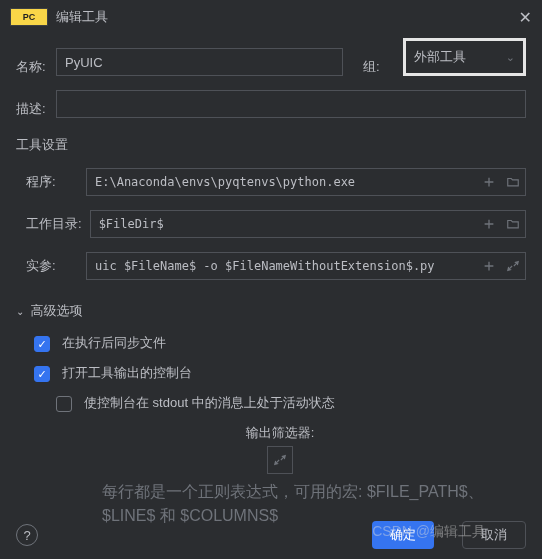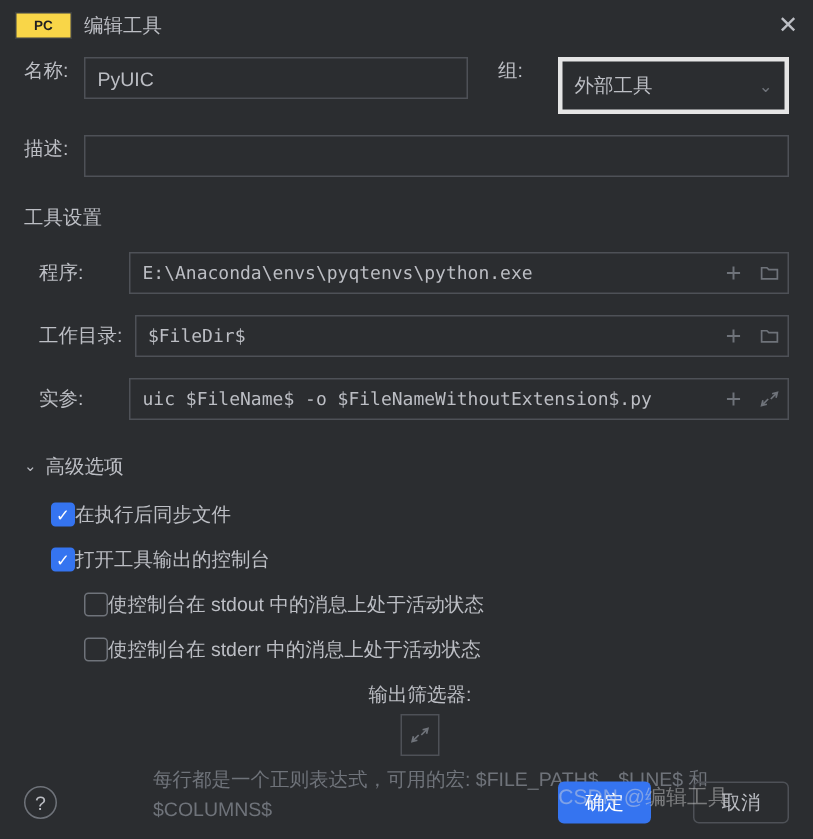--- a/index.html
+++ b/index.html
@@ -27,37 +27,37 @@
     border: 1px solid #3c3f41;
     display: flex;
     align-items: center;
     justify-content: center;
     font-size: 9px;
     color: #1e1f22;
     font-weight: bold;
   }
   .close-x { cursor: pointer; color: #bcbec4; font-size: 16px; }
   .content { padding: 0 16px; }
-  .row { display: flex; align-items: flex-start; margin-bottom: 14px; gap: 8px; }
+  .row { display: flex; align-items: flex-end; margin-bottom: 14px; gap: 8px; }
   .label { color: #bcbec4; min-width: 32px; }
   input[type="text"] {
     background: #2b2d30;
     border: 1px solid #4e5157;
     color: #bcbec4;
     padding: 5px 8px;
     font-size: 13px;
     font-family: inherit;
     outline: none;
     height: 28px;
   }
   .name-input {
     border: 2px solid #3574f0;
     background: #214283;
     color: #fff;
-    width: 256px;
+    width: 287px;
   }
   .group-select {
     flex: 1;
     background: #2b2d30;
     border: 3px solid #e5e5e5;
     height: 28px;
     display: flex;
     align-items: center;
     justify-content: space-between;
     padding: 16px 8px;
@@ -89,39 +89,39 @@
     width: 24px; height: 26px;
     display: flex;
     align-items: center;
     justify-content: center;
     cursor: pointer;
     color: #6f737a;
   }
   .icon-btn svg { width: 14px; height: 14px; }
   .adv-header { display: flex; align-items: center; gap: 6px; margin: 22px 0 14px 0; cursor: pointer; }
   .adv-chev { font-size: 10px; color: #bcbec4; }
-  .check-row { display: flex; align-items: center; gap: 0; margin-bottom: 12px; padding-left: 18px; }
+  .check-row { display: flex; align-items: flex-end; gap: 12px; margin-bottom: 12px; padding-left: 18px; }
   .check-row.indent { padding-left: 40px; }
   .cbox {
     width: 16px; height: 16px;
     border: 1px solid #6f737a;
     border-radius: 3px;
     display: flex;
     align-items: center;
     justify-content: center;
     cursor: pointer;
   }
   .cbox.checked { background: #3574f0; border-color: #3574f0; }
   .cbox.checked::after { content: "✓"; color: #fff; font-size: 11px; }
   .filter-row { display: flex; align-items: center; gap: 4px; padding-left: 18px; margin-top: 6px; flex-direction: column; }
   .filter-input-wrap { flex: 1; display: flex; border: 1px solid #4e5157; height: 28px; }
   .filter-text { flex: 1; }
   .hint {
     color: #6f737a;
-    font-size: 13px;
+    font-size: 16px;
     padding: 6px 0 0 86px;
     line-height: 1.5;
   }
   .buttons {
     position: absolute;
     bottom: 10px;
     right: 16px;
     left: 16px;
     display: flex;
     align-items: center;
@@ -247,24 +247,20 @@
     <span>在执行后同步文件</span>
   </div>
   <div class="check-row">
     <div class="cbox checked"></div>
     <span>打开工具输出的控制台</span>
   </div>
   <div class="check-row indent">
     <div class="cbox"></div>
     <span>使控制台在 stdout 中的消息上处于活动状态</span>
   </div>
-  <div class="check-row indent">
-    <div class="cbox"></div>
-    <span>使控制台在 stderr 中的消息上处于活动状态</span>
-  </div>
 
   <div class="filter-row">
     <span>输出筛选器:</span>
     <div class="filter-input-wrap">
       <div class="filter-text"></div>
       <div class="icon-btn">
         <svg viewBox="0 0 16 16" fill="none" stroke="currentColor" stroke-width="1.3">
             <path d="M3 9l-1 4 4-1M13 7l1-4-4 1M2 13L7 8M14 3L9 8"></path>
           </svg>
       </div>

